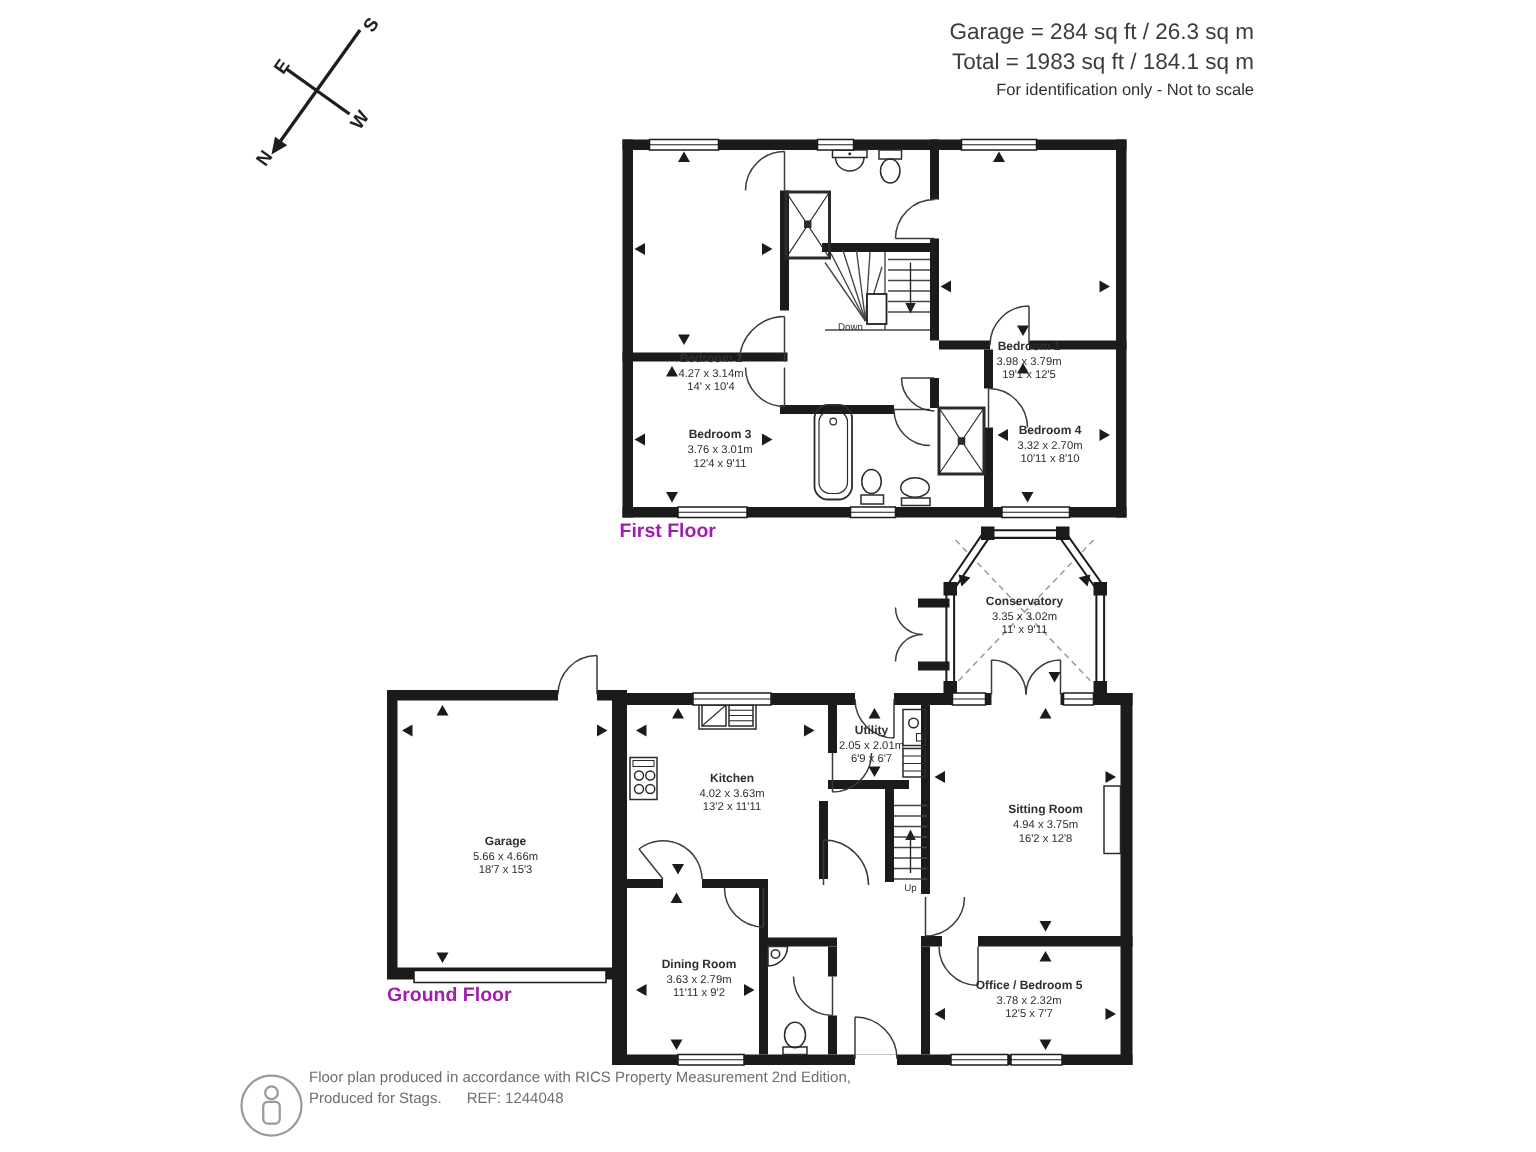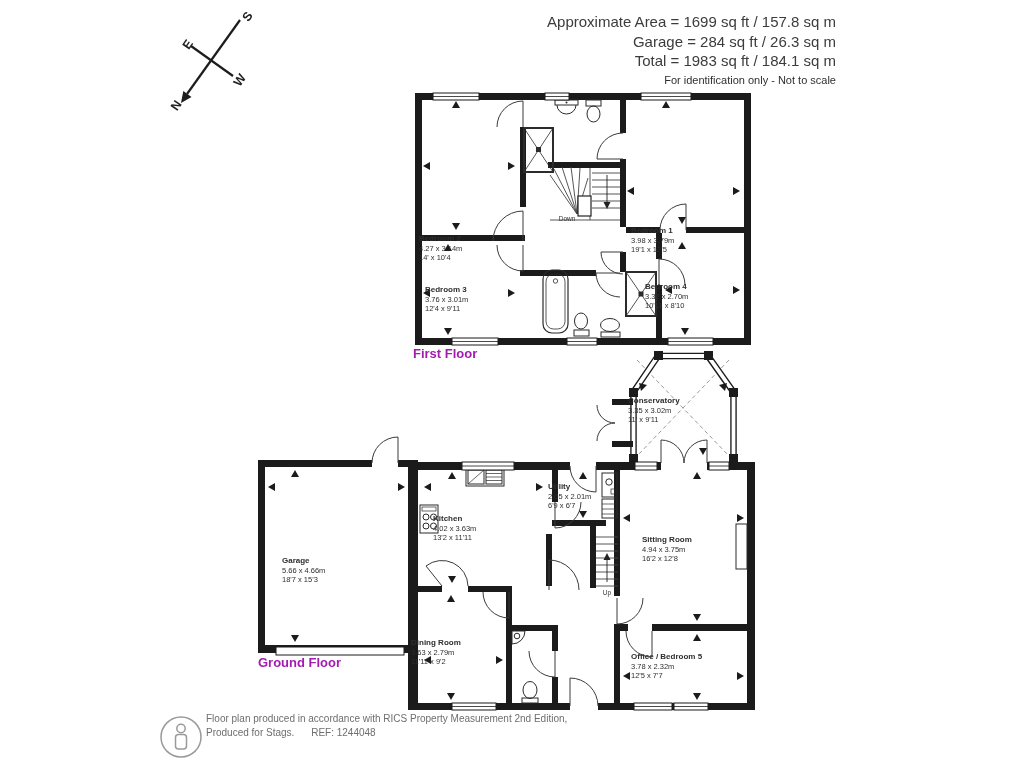--- a/index.html
+++ b/index.html
@@ -2,21 +2,21 @@
 <html><head>
 <meta charset="utf-8">
 <style>
   html,body{margin:0;padding:0}
   body{width:1024px;height:768px;background:#fff;position:relative;overflow:hidden;
        font-family:"Liberation Sans",sans-serif;color:#2f2f2f}
   #plan-svg{position:absolute;left:0;top:0}
   .title-block{position:absolute;top:12px;right:188px;text-align:right;color:#3c3c3c}
   .tl{font-size:15px;line-height:19.5px;white-space:nowrap}
   .td{font-size:11px;margin-top:3px;color:#2f2f2f}
-  .rl{position:absolute;text-align:left;color:#2e2e2e}
+  .rl{position:absolute;text-align:center;color:#2e2e2e}
   .rn{font-size:8px;font-weight:bold;line-height:10px;white-space:nowrap}
   .rd{font-size:7.5px;line-height:9px;white-space:nowrap}
   .floor-title{position:absolute;font-size:13px;font-weight:bold;color:#a21caf}
   .stair-label{position:absolute;font-size:6.5px;color:#333;text-align:center;width:40px;line-height:7px}
   .footer-text{position:absolute;left:206px;top:712px;color:#6e6e6e;font-size:10px;line-height:14px}
   .footer-text .row{white-space:nowrap}
   .gap-s{display:inline-block;width:10px}
   .gap-l{display:inline-block;width:14px}
 </style>
 </head>
@@ -341,21 +341,20 @@
     </g>
 
   <g stroke="#9a9a9a" fill="none" stroke-width="1.5">
     <circle cx="181" cy="737" r="20"></circle>
     <circle cx="181" cy="728.5" r="4.2"></circle>
     <rect x="175.5" y="734.5" width="11" height="14.5" rx="3"></rect>
   </g>
 </svg>
 
 <div class="title-block">
-  <div class="tl">Approximate Area = 1699 sq ft / 157.8 sq m</div>
   <div class="tl">Garage = 284 sq ft / 26.3 sq m</div>
   <div class="tl">Total = 1983 sq ft / 184.1 sq m</div>
   <div class="td">For identification only - Not to scale</div>
 </div>
 
 <div class="rl" style="left:419px;top:234px;width:110px">
   <div class="rn">Bedroom 2</div>
   <div class="rd">4.27 x 3.14m</div>
   <div class="rd">14' x 10'4</div>
 </div>

